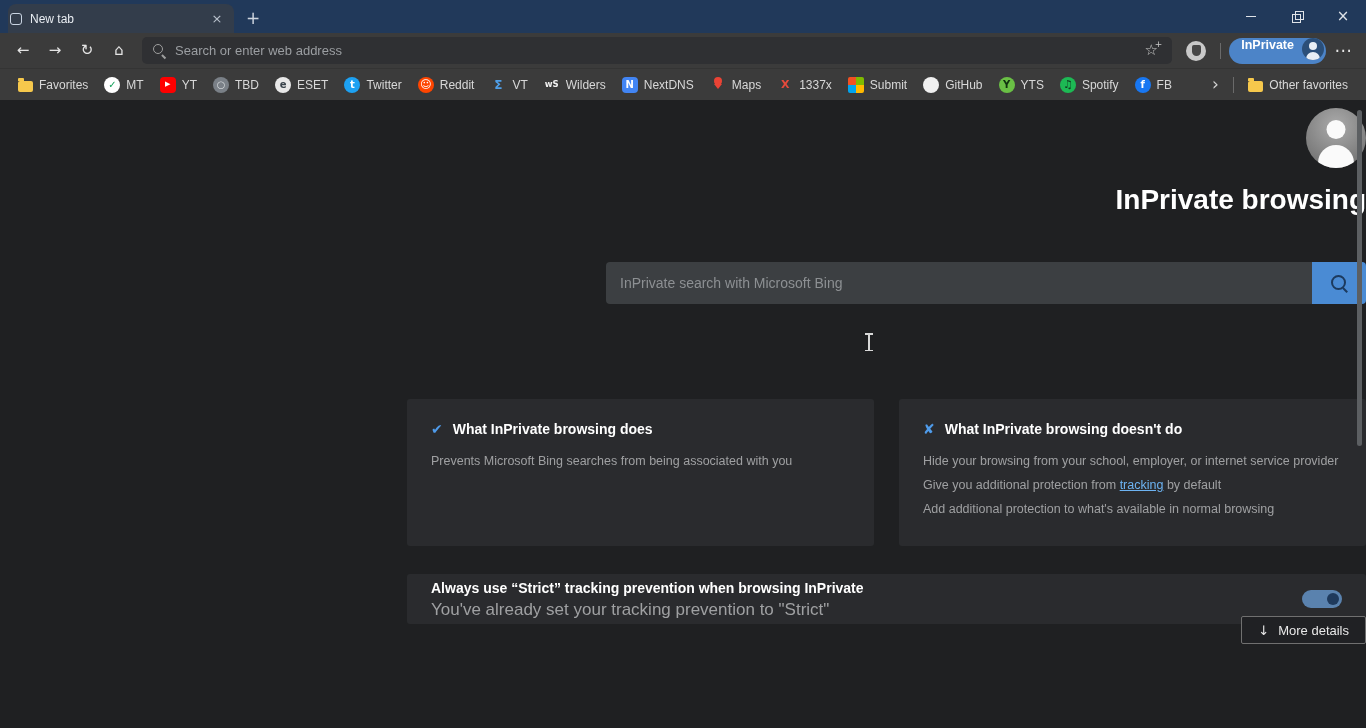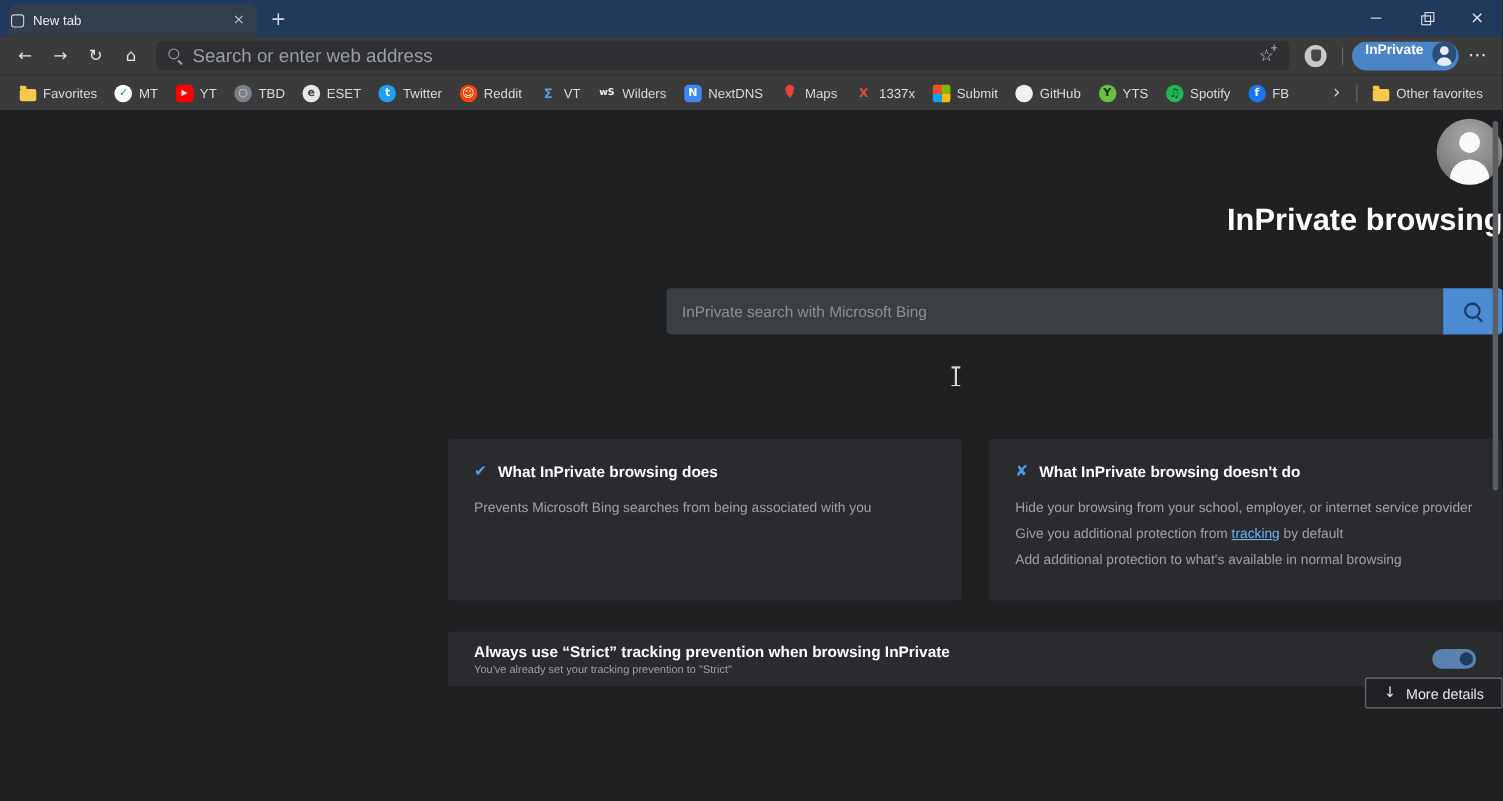--- a/index.html
+++ b/index.html
@@ -32,21 +32,21 @@
   .toolbar { height:35px; background:#3b3b3b; display:flex; align-items:center; padding:0 8px; gap:2px; flex:0 0 auto; }
   .nav-btn { width:30px; height:28px; border-radius:4px; color:#e4e4e4; font-size:15px;
              display:flex; align-items:center; justify-content:center; flex:0 0 auto; }
   .addressbar { flex:1; height:27px; margin:0 6px; background:#2f3033; border-radius:5px;
                 display:flex; align-items:center; gap:8px; padding:0 10px; }
   .magnifier { position:relative; width:15px; height:15px; flex:0 0 auto; color:#9e9e9e; }
   .magnifier::before { content:""; position:absolute; left:1px; top:1px; width:8px; height:8px;
                        border:1.6px solid currentColor; border-radius:50%; }
   .magnifier::after { content:""; position:absolute; left:10px; top:10.5px; width:5px; height:1.8px;
                       background:currentColor; transform:rotate(45deg); transform-origin:left center; }
-  .addr-input { flex:1; background:transparent; border:none; outline:none; color:#d9d9d9; font-size:17px; }
+  .addr-input { flex:1; background:transparent; border:none; outline:none; color:#d9d9d9; font-size:13px; }
   .addr-input::placeholder { color:#9b9ea2; }
   .addr-star { position:relative; color:#c8c8c8; font-size:15px; width:22px; text-align:center; flex:0 0 auto; }
   .addr-star .plus { position:absolute; top:-3px; right:0; font-size:9px; }
   .ext-icon { width:20px; height:20px; border-radius:50%; background:#c9c9c9; margin:0 6px;
               display:flex; align-items:center; justify-content:center; flex:0 0 auto; }
   .ext-icon::before { content:""; width:9px; height:11px; background:#474747; border-radius:2px 2px 5px 5px; }
   .v-divider { width:1px; height:16px; background:#6a6a6a; margin:0 6px; flex:0 0 auto; }
   .inprivate-badge { height:26px; background:#4c84c8; border-radius:14px; display:flex; align-items:flex-start;
                      gap:8px; padding:0 2px 0 12px; flex:0 0 auto; }
   .inprivate-badge .lbl { color:#fff; font-size:12.5px; font-weight:700; }
@@ -115,21 +115,21 @@
   .card-head { display:flex; align-items:center; gap:10px; margin-bottom:12px; }
   .card-icon { color:#4f9bea; font-size:14px; }
   .card-title { font-size:14px; font-weight:700; color:#ffffff; }
   .card-line { font-size:12.5px; color:#9fa0a2; line-height:24px; }
   .link { color:#6db3f2; text-decoration:underline; cursor:pointer; }
 
   .banner { margin-top:28px; width:959px; height:50px; background:#2a2b2e; border-radius:3px;
             display:flex; align-items:center; padding:0 24px; }
   .banner-text { flex:1; }
   .banner-title { font-size:14px; font-weight:700; color:#ffffff; line-height:18px; }
-  .banner-sub { font-size:10px; color:#9fa0a2; margin-top:3px; }
+  .banner-sub { font-size:17px; color:#9fa0a2; margin-top:3px; }
   .toggle { width:40px; height:18px; border-radius:9px; background:#5a82ae; position:relative; flex:0 0 auto; }
   .toggle[aria-checked="true"]::after { content:""; position:absolute; right:3px; top:3px; width:12px; height:12px;
             border-radius:50%; background:#1f3a5c; }
 
   .more-details { margin-top:-8px; height:28px; padding:0 16px; background:#202124; border:1px solid #707070;
                   border-radius:2px; color:#e8e8e8; font-size:13px; display:flex; align-items:center; gap:9px; z-index:2; }
   .scrollbar { position:absolute; right:0; top:0; width:12px; height:100%; }
   .scroll-thumb { position:absolute; right:4px; top:10px; width:5px; height:336px; background:#5c5f62; border-radius:3px; }
 </style>
 </head>

